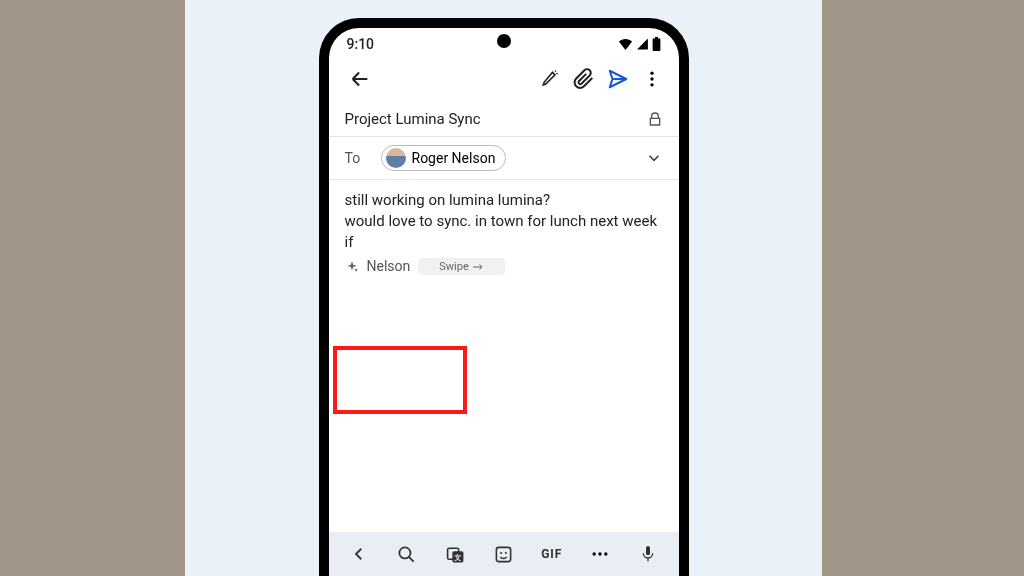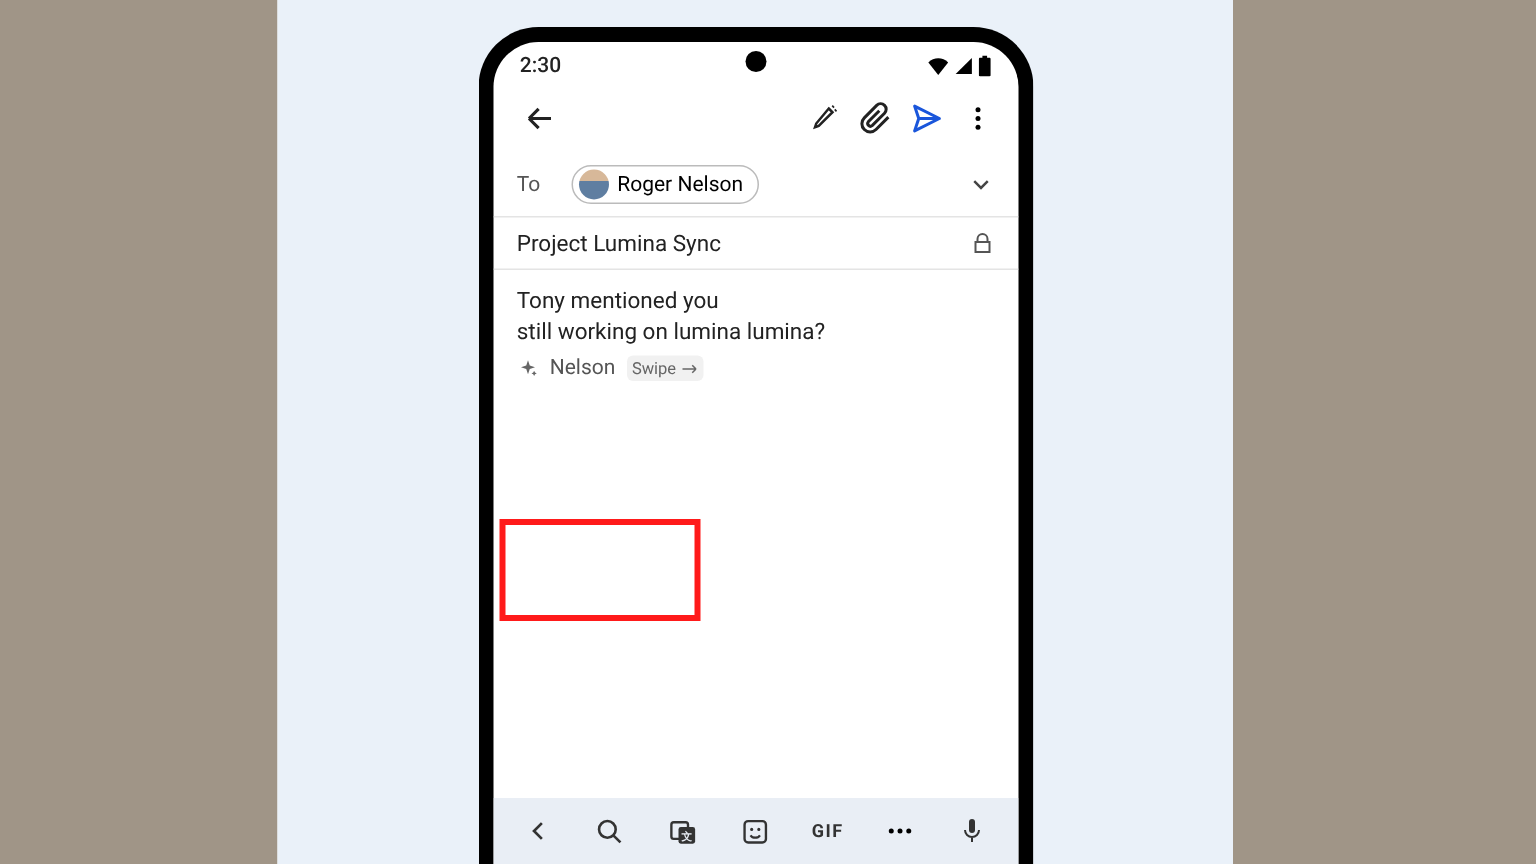--- a/index.html
+++ b/index.html
@@ -16,36 +16,36 @@
 .spacer{flex:1}
 .ib{width:34px;height:34px;display:flex;align-items:center;justify-content:center;color:#333;cursor:pointer}
 svg{display:block}
 .row{display:flex;align-items:center;padding:8px 16px;border-bottom:1px solid #e4e4e4}
 .row .lbl{font-size:14px;color:#555;width:36px}
 .chip{display:inline-flex;align-items:center;gap:6px;border:1px solid #bbb;border-radius:16px;padding:2px 10px 2px 4px;font-size:14px}
 .chip .av{width:20px;height:20px;border-radius:50%;background:linear-gradient(#d7b899 40%,#5f7ea1 40%);}
 .subj{flex:1;font-size:15px;color:#222}
 .body{padding:10px 16px;font-size:15px;color:#222;line-height:1.4}
 .suggest{display:inline-flex;align-items:center;gap:8px;margin:4px 0;color:#555;font-size:14px;position:relative}
-.swipe-bubble{background:#f1f1f1;border-radius:4px;padding:1px 3px;font-size:11px;color:#666;display:inline-flex;align-items:center;gap:3px}
+.swipe-bubble{background:#f1f1f1;border-radius:4px;padding:1px 21px;font-size:11px;color:#666;display:inline-flex;align-items:center;gap:3px}
 .highlight{position:absolute;border:4px solid #ff1a1a;pointer-events:none}
 .kbrow{position:absolute;bottom:0;left:0;right:0;height:44px;background:#e9eef5;display:flex;align-items:center;justify-content:space-between;padding:0 14px}
 .kbrow .kb{width:32px;height:32px;display:flex;align-items:center;justify-content:center;color:#333}
 .gif{font-weight:700;font-size:12px;letter-spacing:1px}
 </style>
 </head>
 <body>
 
 <div class="side l"></div>
 <div class="center">
   <div class="phone">
     <div class="cam"></div>
 
     <div class="status">
-      <span>2:30</span>
+      <span>9:10</span>
       <div class="sicons">
         <span>
             <svg width="15" height="12" viewBox="0 0 24 20">
               <path fill="#000" d="M12 20L1 6C7 0 17 0 23 6z"></path>
             </svg>
           </span>
         <span>
             <svg width="13" height="12" viewBox="0 0 20 20">
               <path fill="#000" d="M1 19L19 1V19z"></path>
             </svg>
@@ -83,45 +83,45 @@
       <div class="ib">
         <svg width="20" height="20" viewBox="0 0 24 24">
             <circle cx="12" cy="5" r="2"></circle>
             <circle cx="12" cy="12" r="2"></circle>
             <circle cx="12" cy="19" r="2"></circle>
           </svg>
       </div>
     </div>
 
     <div class="row">
+      <span class="subj">Project Lumina Sync</span>
+      <span>
+        <svg width="16" height="16" viewBox="0 0 24 24">
+            <path fill="none" stroke="#555" stroke-width="2" d="M7 11V8a5 5 0 0110 0v3m-12 0h14v10H5z"></path>
+          </svg>
+      </span>
+    </div>
+
+    <div class="row">
       <span class="lbl">To</span>
       <span class="chip">
         <span class="av"></span>
         <span>Roger Nelson</span>
       </span>
       <div class="spacer"></div>
       <span>
         <svg width="18" height="18" viewBox="0 0 24 24">
             <path fill="none" stroke="#444" stroke-width="2.2" d="M6 9l6 6 6-6"></path>
           </svg>
       </span>
     </div>
 
-    <div class="row">
-      <span class="subj">Project Lumina Sync</span>
-      <span>
-        <svg width="16" height="16" viewBox="0 0 24 24">
-            <path fill="none" stroke="#555" stroke-width="2" d="M7 11V8a5 5 0 0110 0v3m-12 0h14v10H5z"></path>
-          </svg>
-      </span>
-    </div>
-
     <div class="body">
-      <div>Tony mentioned you</div>
       <div>still working on lumina lumina?</div>
+      <div>would love to sync. in town for lunch next week if</div>
 
       <div class="suggest">
         <span>
           <svg width="14" height="14" viewBox="0 0 24 24">
               <path fill="#666" d="M12 2l2 6 6 2-6 2-2 6-2-6-6-2 6-2zM19 14l1 2 2 1-2 1-1 2-1-2-2-1 2-1z"></path>
             </svg>
         </span>
         <span>Nelson</span>
         <span class="swipe-bubble">
           <span>Swipe</span>

